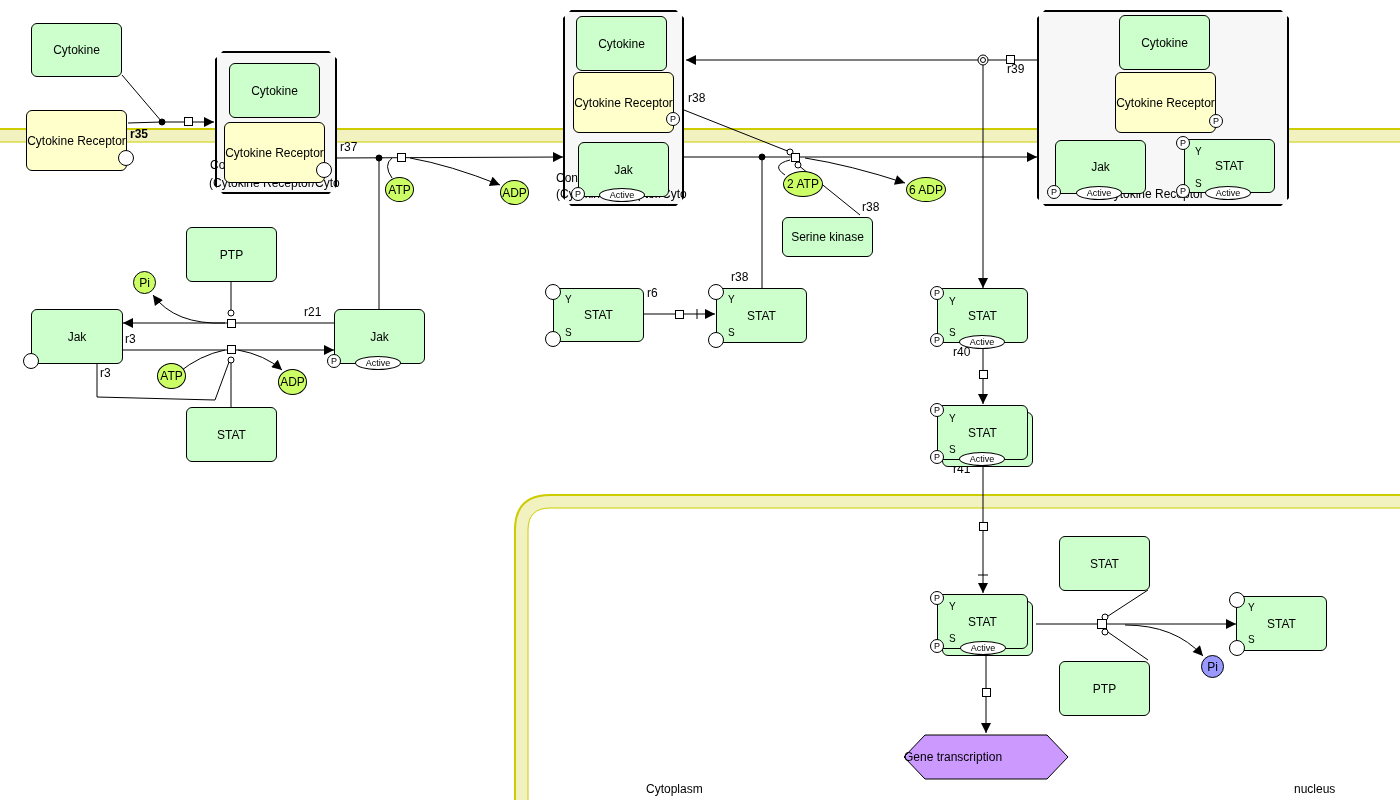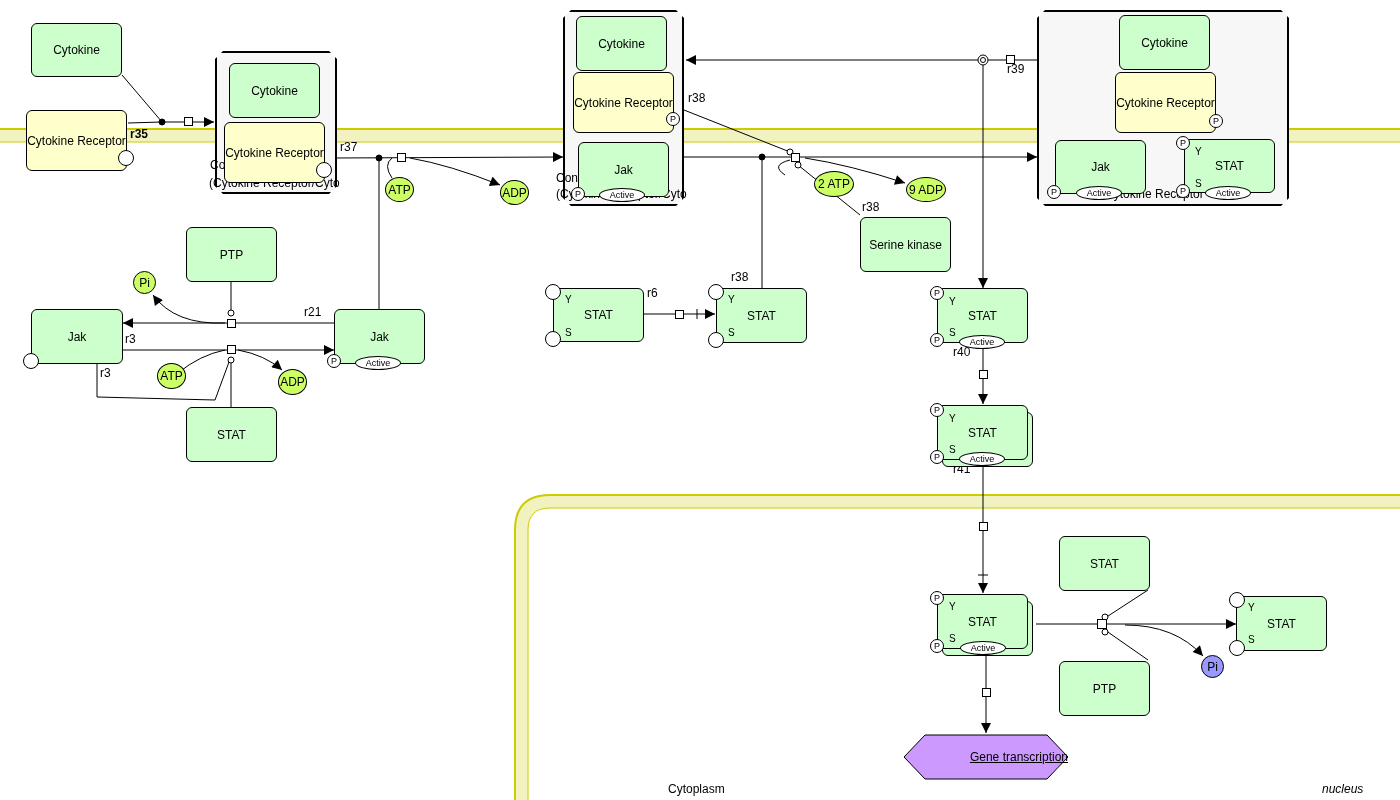--- a/index.html
+++ b/index.html
@@ -179,23 +179,23 @@
 <div class="st" style="left:1076px;top:186px;">Active</div>
 <div class="n" style="left:1184px;top:139px;width:91px;height:54px;">STAT</div>
 <div class="site" style="left:1176px;top:136px;">P</div>
 <div class="site" style="left:1176px;top:184px;">P</div>
 <div class="sl" style="left:1195px;top:146px;">Y</div>
 <div class="sl" style="left:1195px;top:178px;">S</div>
 <div class="st" style="left:1205px;top:186px;">Active</div>
 
 <div class="sm" style="left:385px;top:177px;width:29px;height:25px;">ATP</div>
 <div class="sm" style="left:500px;top:180px;width:29px;height:25px;">ADP</div>
-<div class="sm" style="left:814px;top:171px;width:40px;height:26px;border-radius:50%;">2 ATP</div>
-<div class="sm" style="left:906px;top:177px;width:40px;height:25px;border-radius:50%;">9 ADP</div>
-<div class="n" style="left:860px;top:217px;width:91px;height:55px;text-align:right;">Serine kinase</div>
+<div class="sm" style="left:783px;top:171px;width:40px;height:26px;border-radius:50%;">2 ATP</div>
+<div class="sm" style="left:906px;top:177px;width:40px;height:25px;border-radius:50%;">6 ADP</div>
+<div class="n" style="left:782px;top:217px;width:91px;height:40px;text-align:right;">Serine kinase</div>
 
 <div class="n" style="left:186px;top:227px;width:91px;height:55px;">PTP</div>
 <div class="sm" style="left:133px;top:271px;width:23px;height:23px;">Pi</div>
 <div class="n" style="left:31px;top:309px;width:92px;height:55px;">Jak</div>
 <div class="site" style="left:23px;top:353px;width:16px;height:16px;"></div>
 <div class="n" style="left:334px;top:309px;width:91px;height:55px;">Jak</div>
 <div class="site" style="left:327px;top:354px;">P</div>
 <div class="st" style="left:355px;top:356px;">Active</div>
 <div class="sm" style="left:157px;top:363px;width:29px;height:26px;">ATP</div>
 <div class="sm" style="left:278px;top:369px;width:29px;height:26px;">ADP</div>
@@ -239,16 +239,16 @@
 <div class="n" style="left:1059px;top:536px;width:91px;height:55px;">STAT</div>
 <div class="n" style="left:1059px;top:661px;width:91px;height:55px;">PTP</div>
 <div class="sm" style="left:1201px;top:655px;width:23px;height:23px;background:#9999ff;">Pi</div>
 
 <div class="n" style="left:1236px;top:596px;width:91px;height:55px;">STAT</div>
 <div class="site" style="left:1229px;top:592px;width:16px;height:16px;"></div>
 <div class="site" style="left:1229px;top:640px;width:16px;height:16px;"></div>
 <div class="sl" style="left:1248px;top:602px;">Y</div>
 <div class="sl" style="left:1248px;top:634px;">S</div>
 
-<div class="lbl" style="left:904px;top:750px;width:164px;text-align:right;text-decoration:underline;">Gene transcription</div>
-
-<div class="lbl" style="left:668px;top:782px;">Cytoplasm</div>
-<div class="lbl" style="left:1322px;top:782px;font-style:italic;">nucleus</div>
+<div class="lbl" style="left:904px;top:750px;width:164px;text-align:left;">Gene transcription</div>
+
+<div class="lbl" style="left:646px;top:782px;">Cytoplasm</div>
+<div class="lbl" style="left:1294px;top:782px;">nucleus</div>
 
 </body></html>

